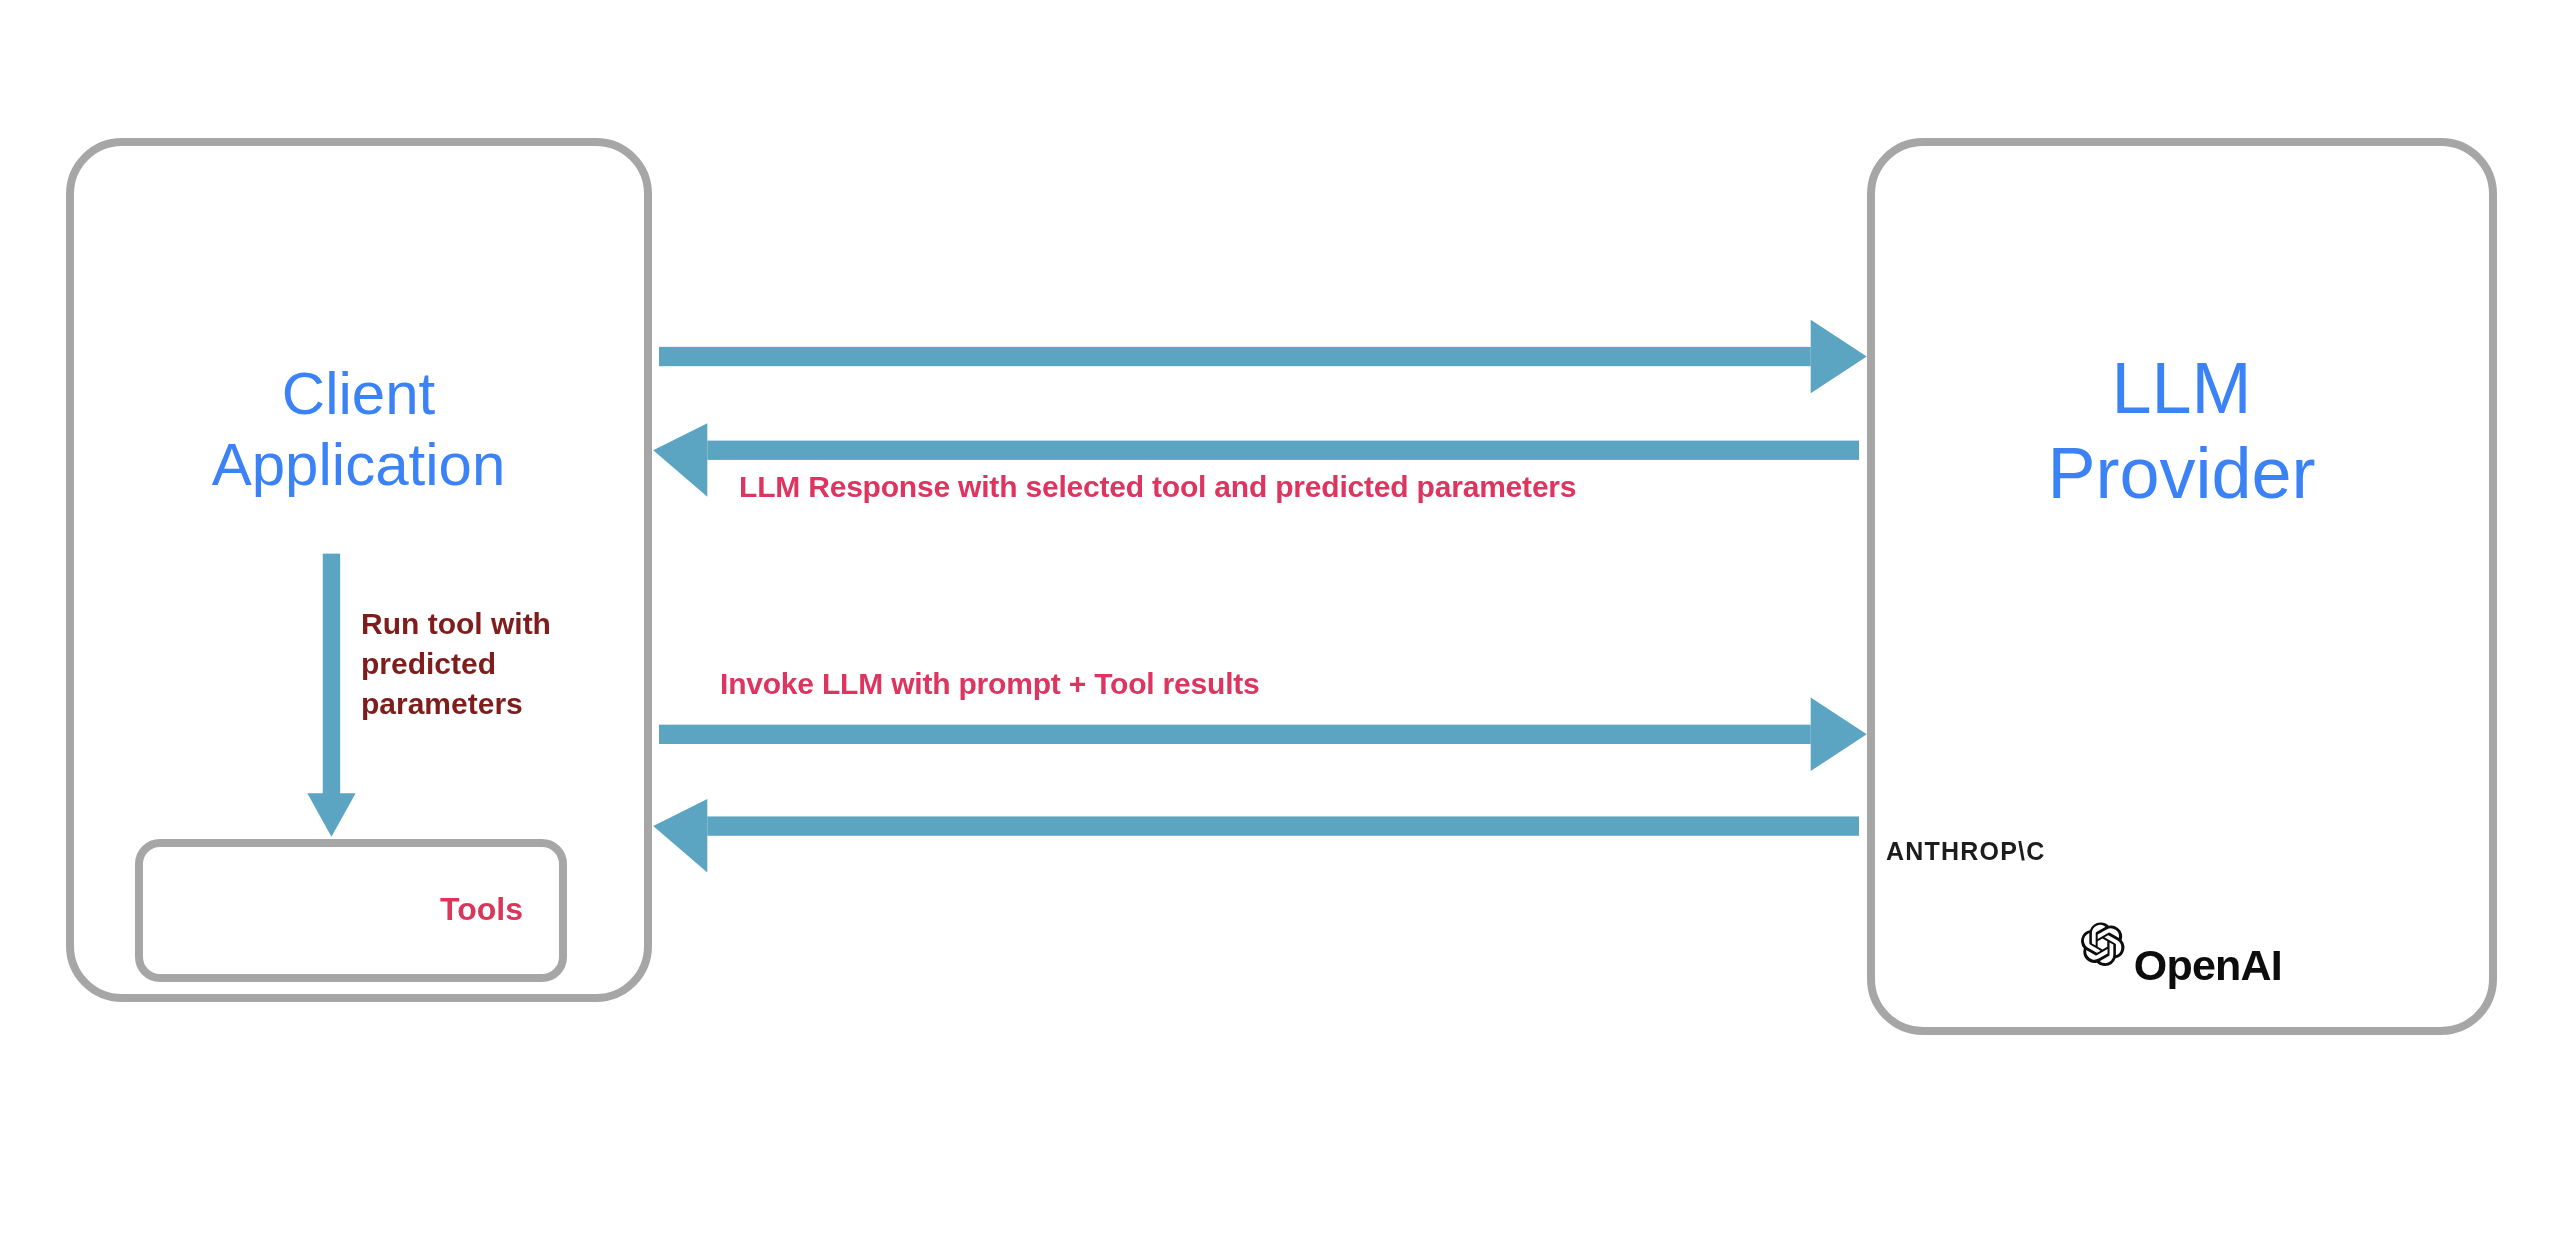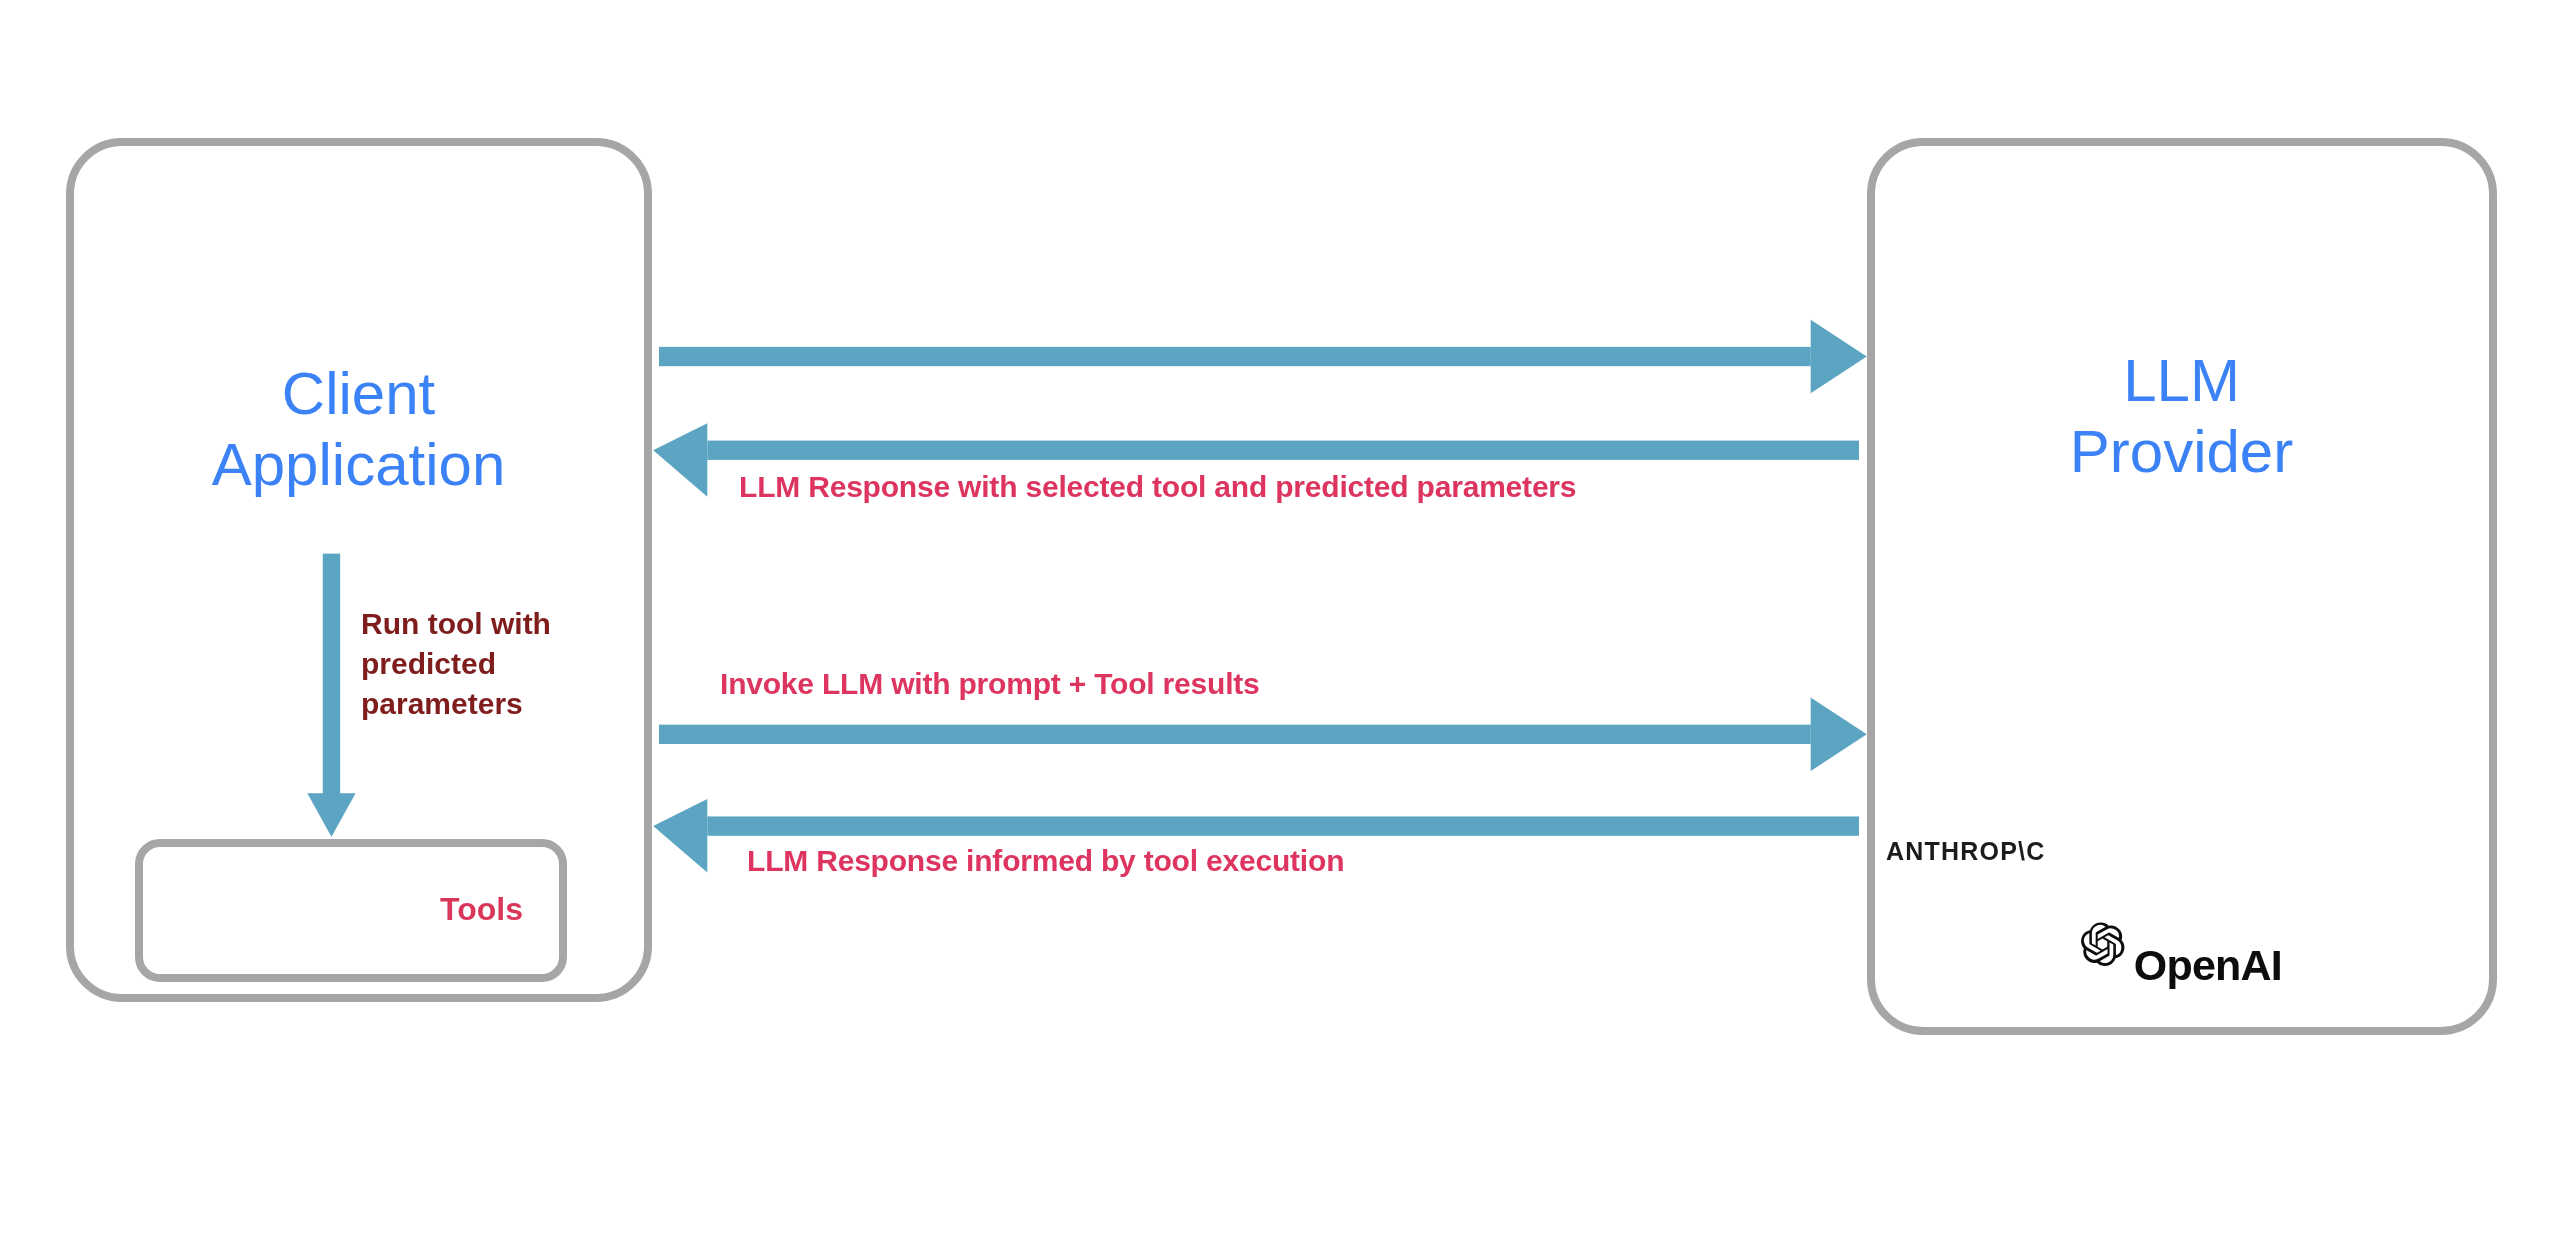--- a/index.html
+++ b/index.html
@@ -64,21 +64,21 @@
   #client-title {
     left: 85px;
     top: 359px;
     width: 547px;
     font-size: 60px;
   }
   #provider-title {
     left: 1886px;
     top: 346px;
     width: 591px;
-    font-size: 60px;
+    font-size: 72px;
   }
   #tools-label {
     position: absolute;
     left: 135px;
     top: 891px;
     width: 388px;
     text-align: right;
     color: #d9365a;
     font-size: 32px;
     font-weight: 700;
@@ -174,21 +174,20 @@
     <span>
       <svg width="44" height="44" viewBox="0 0 48 48" aria-hidden="true">
         <path fill="#0d0d0d" d="M44.27 19.64a11.9 11.9 0 0 0-1.03-9.79 12.1 12.1 0 0 0-13.02-5.78A11.97 11.97 0 0 0 21.2 0.6a12.1 12.1 0 0 0-11.54 8.35 11.94 11.94 0 0 0-7.99 5.78 12.08 12.08 0 0 0 1.49 14.16 11.9 11.9 0 0 0 1.03 9.79 12.1 12.1 0 0 0 13.03 5.78A11.95 11.95 0 0 0 26.24 48a12.1 12.1 0 0 0 11.55-8.36 11.94 11.94 0 0 0 7.98-5.78 12.08 12.08 0 0 0-1.5-14.22ZM26.25 44.86a8.98 8.98 0 0 1-5.76-2.08l0.28-0.16 9.57-5.52a1.55 1.55 0 0 0 0.79-1.36V22.26l4.04 2.34a0.14 0.14 0 0 1 0.08 0.11v11.17a9.01 9.01 0 0 1-9 9.02ZM6.9 36.6a8.96 8.96 0 0 1-1.08-6.04l0.28 0.17 9.58 5.52a1.56 1.56 0 0 0 1.57 0l11.7-6.74v4.67a0.15 0.15 0 0 1-0.06 0.12l-9.68 5.58a9.03 9.03 0 0 1-12.31-3.28ZM4.39 15.82a8.98 8.98 0 0 1 4.7-3.95v11.37a1.54 1.54 0 0 0 0.78 1.35l11.65 6.71-4.05 2.33a0.15 0.15 0 0 1-0.14 0L7.65 28.05a9.02 9.02 0 0 1-3.3-12.23ZM37.3 23.47 25.6 16.7l4.04-2.33a0.15 0.15 0 0 1 0.14 0l9.68 5.59a9.01 9.01 0 0 1-1.37 16.25V24.82a1.54 1.54 0 0 0-0.8-1.35Zm4.02-6.04-0.28-0.17-9.56-5.56a1.56 1.56 0 0 0-1.58 0L18.2 18.44v-4.67a0.13 0.13 0 0 1 0.06-0.12l9.68-5.58a9.02 9.02 0 0 1 13.39 9.34ZM16 25.72l-4.04-2.33a0.15 0.15 0 0 1-0.08-0.12V12.12a9.02 9.02 0 0 1 14.78-6.92l-0.28 0.16-9.57 5.52a1.55 1.55 0 0 0-0.79 1.36l-0.02 13.47Zm2.2-4.73 5.21-3.01 5.22 3.01v6.02l-5.2 3.01-5.22-3.01-0.01-6.02Z"></path>
       </svg>
     </span>
     <span id="openai-wordmark">OpenAI</span>
   </div>
 
   <div class="arrow-label" id="label-response-1">LLM Response with selected tool and predicted parameters</div>
   <div class="arrow-label" id="label-invoke-2">Invoke LLM with prompt + Tool results</div>
-  <div class="arrow-label" id="label-response-2">LLM Response informed by tool execution</div>
 
   <svg id="arrow-layer" viewBox="0 0 2666 1302" width="2576" height="1258">
 
     <g>
       <rect x="334" y="573" width="18" height="252" fill="#5ba5c2"></rect>
       <polygon points="318,821 368,821 343,866" fill="#5ba5c2"></polygon>
     </g>
 
     <g>
       <rect x="682" y="359" width="1192" height="20" fill="#5ba5c2"></rect>

